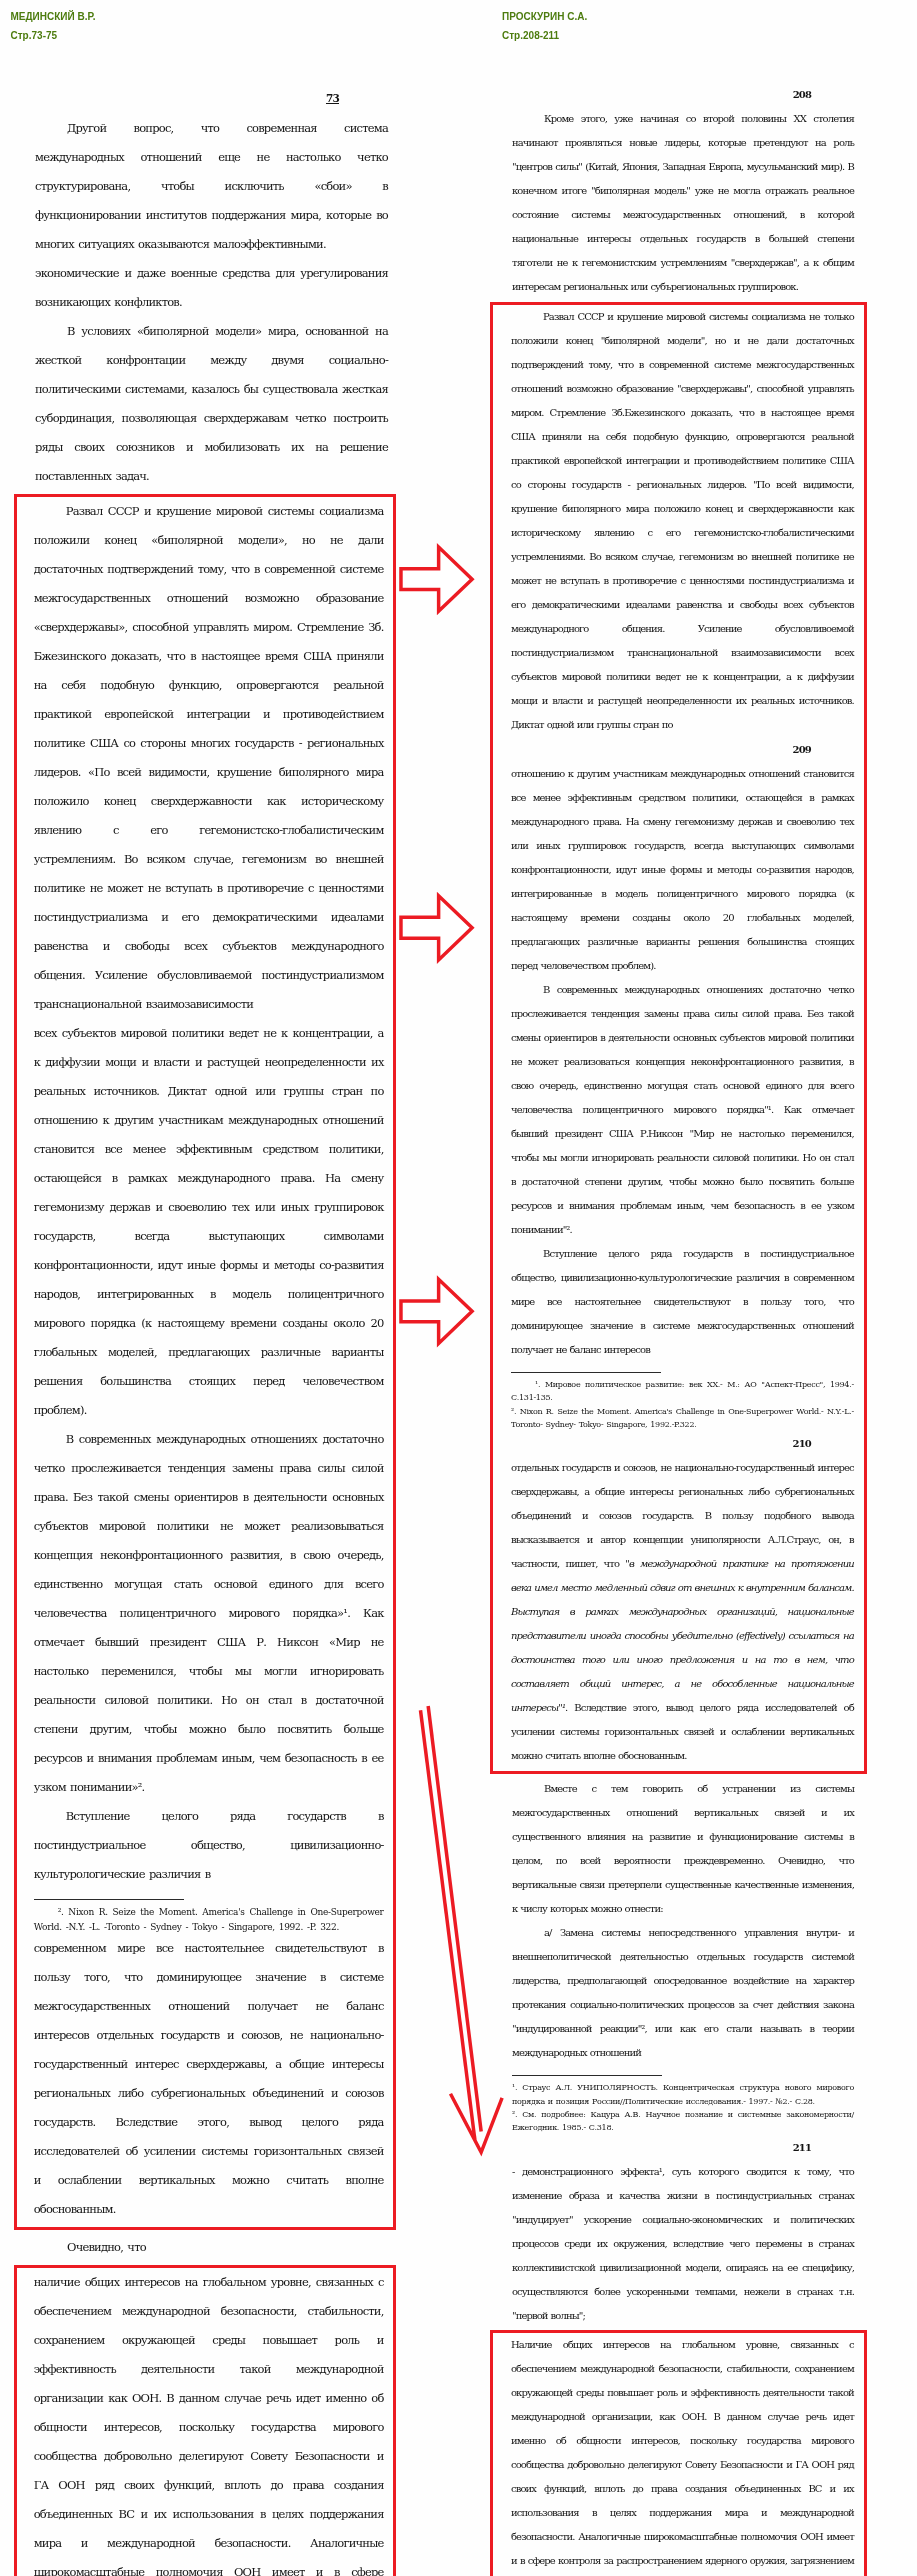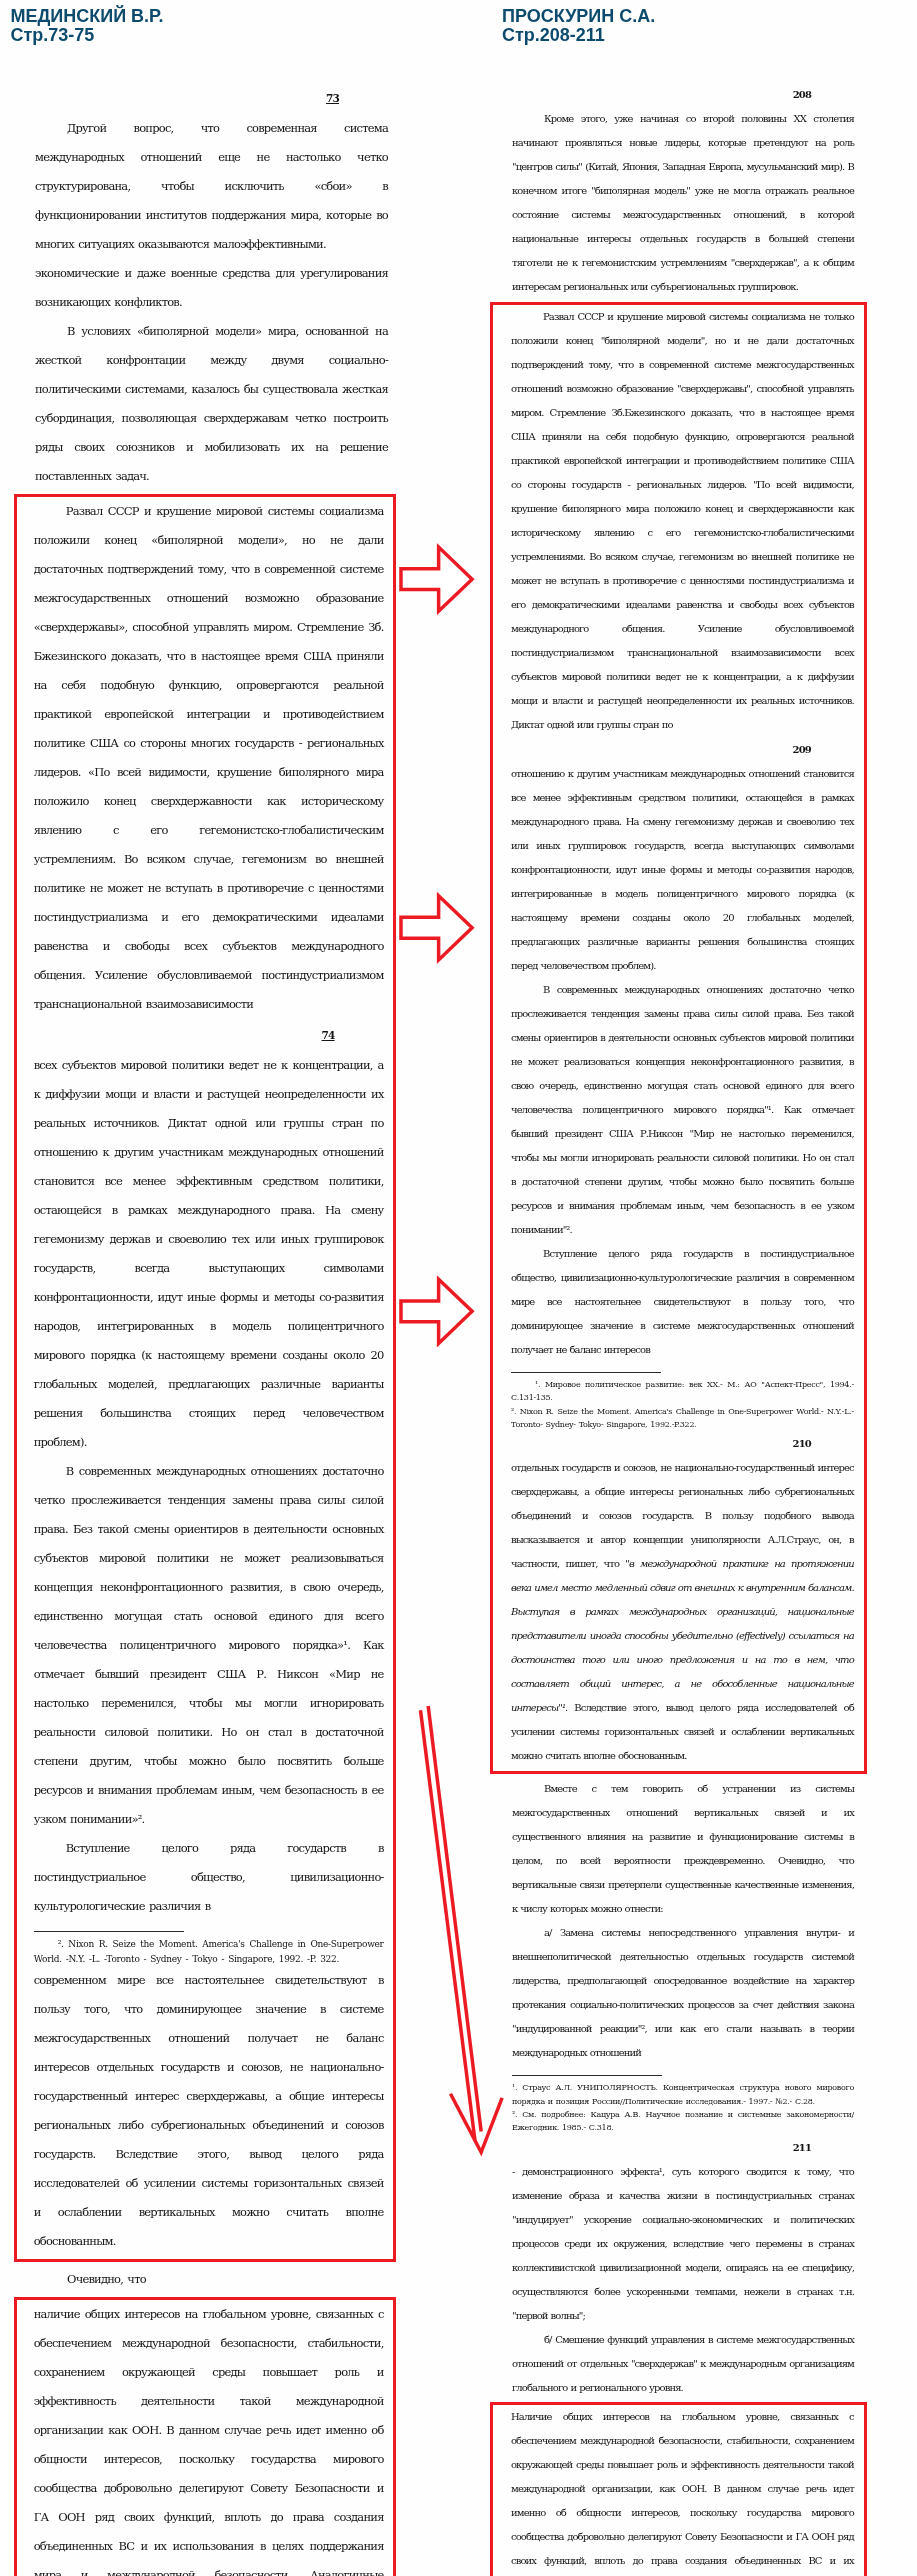--- a/index.html
+++ b/index.html
@@ -1,20 +1,20 @@
 <!DOCTYPE html>
 <html style="font-size:11px"><head>
 <meta charset="utf-8">
 <style>
   html,body{margin:0;padding:0;background:#ffffff;}
   .page{position:relative;width:917px;height:2576px;background:#fefefe;overflow:hidden;
         font-family:"DejaVu Serif",serif;color:#141414;}
   
   .doc-header{position:absolute;font-family:"Liberation Sans",sans-serif;font-weight:bold;
-              color:#0c4a6e;font-size:18px;line-height:19px;}
+              color:#4d7c0f;font-size:10px;line-height:19px;}
   .hdr-left{left:10.5px;top:7px;width:427px;}
   .hdr-right{left:502px;top:7px;width:413px;}
   .doc-header .h-line{display:block;}
   
   .col{position:absolute;top:82px;}
   .col-left{left:35px;width:353px;font-size:11.5px;line-height:29px;letter-spacing:-0.8px;word-spacing:1.4px;}
   .col-right{left:512px;width:342px;font-size:10px;line-height:24px;letter-spacing:-0.9px;word-spacing:0.7px;}
   p.jp{margin:0;text-align:justify;}
   .ind{text-indent:32px;}
   .pn{text-align:right;font-weight:bold;}
@@ -50,21 +50,20 @@
   </div>
 
   <div class="col col-left">
     <div class="pn">73</div>
     <p class="jp ind">Другой вопрос, что современная система международных отношений еще не настолько четко структурирована, чтобы исключить «сбои» в функционировании институтов поддержания мира, которые во многих ситуациях оказываются малоэффективными.</p>
     <p class="jp">экономические и даже военные средства для урегулирования возникающих конфликтов.</p>
     <p class="jp ind">В условиях «биполярной модели» мира, основанной на жесткой конфронтации между двумя социально-политическими системами, казалось бы существовала жесткая субординация, позволяющая сверхдержавам четко построить ряды своих союзников и мобилизовать их на решение поставленных задач.</p>
 
     <div class="hl hl-left">
       <p class="jp ind">Развал СССР и крушение мировой системы социализма положили конец «биполярной модели», но не дали достаточных подтверждений тому, что в современной системе межгосударственных отношений возможно образование «сверхдержавы», способной управлять миром. Стремление Зб. Бжезинского доказать, что в настоящее время США приняли на себя подобную функцию, опровергаются реальной практикой европейской интеграции и противодействием политике США со стороны многих государств - региональных лидеров. «По всей видимости, крушение биполярного мира положило конец сверхдержавности как историческому явлению с его гегемонистско-глобалистическим устремлениям. Во всяком случае, гегемонизм во внешней политике не может не вступать в противоречие с ценностями постиндустриализма и его демократическими идеалами равенства и свободы всех субъектов международного общения. Усиление обусловливаемой постиндустриализмом транснациональной взаимозависимости</p>
-      <div class="pn">74</div>
       <p class="jp">всех субъектов мировой политики ведет не к концентрации, а к диффузии мощи и власти и растущей неопределенности их реальных источников. Диктат одной или группы стран по отношению к другим участникам международных отношений становится все менее эффективным средством политики, остающейся в рамках международного права. На смену гегемонизму держав и своеволию тех или иных группировок государств, всегда выступающих символами конфронтационности, идут иные формы и методы со-развития народов, интегрированных в модель полицентричного мирового порядка (к настоящему времени созданы около 20 глобальных моделей, предлагающих различные варианты решения большинства стоящих перед человечеством проблем).</p>
       <p class="jp ind">В современных международных отношениях достаточно четко прослеживается тенденция замены права силы силой права. Без такой смены ориентиров в деятельности основных субъектов мировой политики не может реализовываться концепция неконфронтационного развития, в свою очередь, единственно могущая стать основой единого для всего человечества полицентричного мирового порядка»¹. Как отмечает бывший президент США Р. Никсон «Мир не настолько переменился, чтобы мы могли игнорировать реальности силовой политики. Но он стал в достаточной степени другим, чтобы можно было посвятить больше ресурсов и внимания проблемам иным, чем безопасность в ее узком понимании»².</p>
       <p class="jp ind">Вступление целого ряда государств в постиндустриальное общество, цивилизационно-культурологические различия в</p>
       <div class="fn-sep"></div>
       <p class="fn fn-indent">². Nixon R. Seize the Moment. America's Challenge in One-Superpower World. -N.Y. -L. -Toronto - Sydney - Tokyo - Singapore, 1992. -P. 322.</p>
       <p class="jp">современном мире все настоятельнее свидетельствуют в пользу того, что доминирующее значение в системе межгосударственных отношений получает не баланс интересов отдельных государств и союзов, не национально-государственный интерес сверхдержавы, а общие интересы региональных либо субрегиональных объединений и союзов государств. Вследствие этого, вывод целого ряда исследователей об усилении системы горизонтальных связей и ослаблении вертикальных можно считать вполне обоснованным.</p>
     </div>
 
     <p class="jp ind">Очевидно, что</p>
     <div class="hl hl-left">
@@ -92,21 +91,20 @@
       </p>
     </div>
 
     <p class="jp ind">Вместе с тем говорить об устранении из системы межгосударственных отношений вертикальных связей и их существенного влияния на развитие и функционирование системы в целом, по всей вероятности преждевременно. Очевидно, что вертикальные связи претерпели существенные качественные изменения, к числу которых можно отнести:</p>
     <p class="jp ind">а/ Замена системы непосредственного управления внутри- и внешнеполитической деятельностью отдельных государств системой лидерства, предполагающей опосредованное воздействие на характер протекания социально-политических процессов за счет действия закона "индуцированной реакции"², или как его стали называть в теории международных отношений</p>
     <div class="fn-sep"></div>
     <p class="fn">¹. Страус А.Л. УНИПОЛЯРНОСТЬ. Концентрическая структура нового мирового порядка и позиция России//Политические исследования.- 1997.- №2.- С.28.</p>
     <p class="fn">². См. подробнее: Кацура А.В. Научное познание и системные закономерности/ Ежегодник. 1985.- С.318.</p>
     <div class="pn">211</div>
     <p class="jp">- демонстрационного эффекта¹, суть которого сводится к тому, что изменение образа и качества жизни в постиндустриальных странах "индуцирует" ускорение социально-экономических и политических процессов среди их окружения, вследствие чего перемены в странах коллективистской цивилизационной модели, опираясь на ее специфику, осуществляются более ускоренными темпами, нежели в странах т.н. "первой волны";</p>
-    <p class="jp ind">б/ Смешение функций управления в системе межгосударственных отношений от отдельных "сверхдержав" к международным организациям глобального и регионального уровня.</p>
 
     <div class="hl hl-right">
       <p class="jp">Наличие общих интересов на глобальном уровне, связанных с обеспечением международной безопасности, стабильности, сохранением окружающей среды повышает роль и эффективность деятельности такой международной организации, как ООН. В данном случае речь идет именно об общности интересов, поскольку государства мирового сообщества добровольно делегируют Совету Безопасности и ГА ООН ряд своих функций, вплоть до права создания объединенных ВС и их использования в целях поддержания мира и международной безопасности. Аналогичные широкомасштабные полномочия ООН имеет и в сфере контроля за распространением ядерного оружия, загрязнением окружающей среды, нарушением прав человека и по ряду других позиций;</p>
     </div>
 
   </div>
 
   <svg class="overlay" width="917" height="2576" viewBox="0 0 1315 3693">
     <g>
       <polygon points="575,815 629,815 629,784 677,830 629,876 629,845 575,845" fill="#ffffff" stroke="#ec1b23" stroke-width="5"></polygon>

